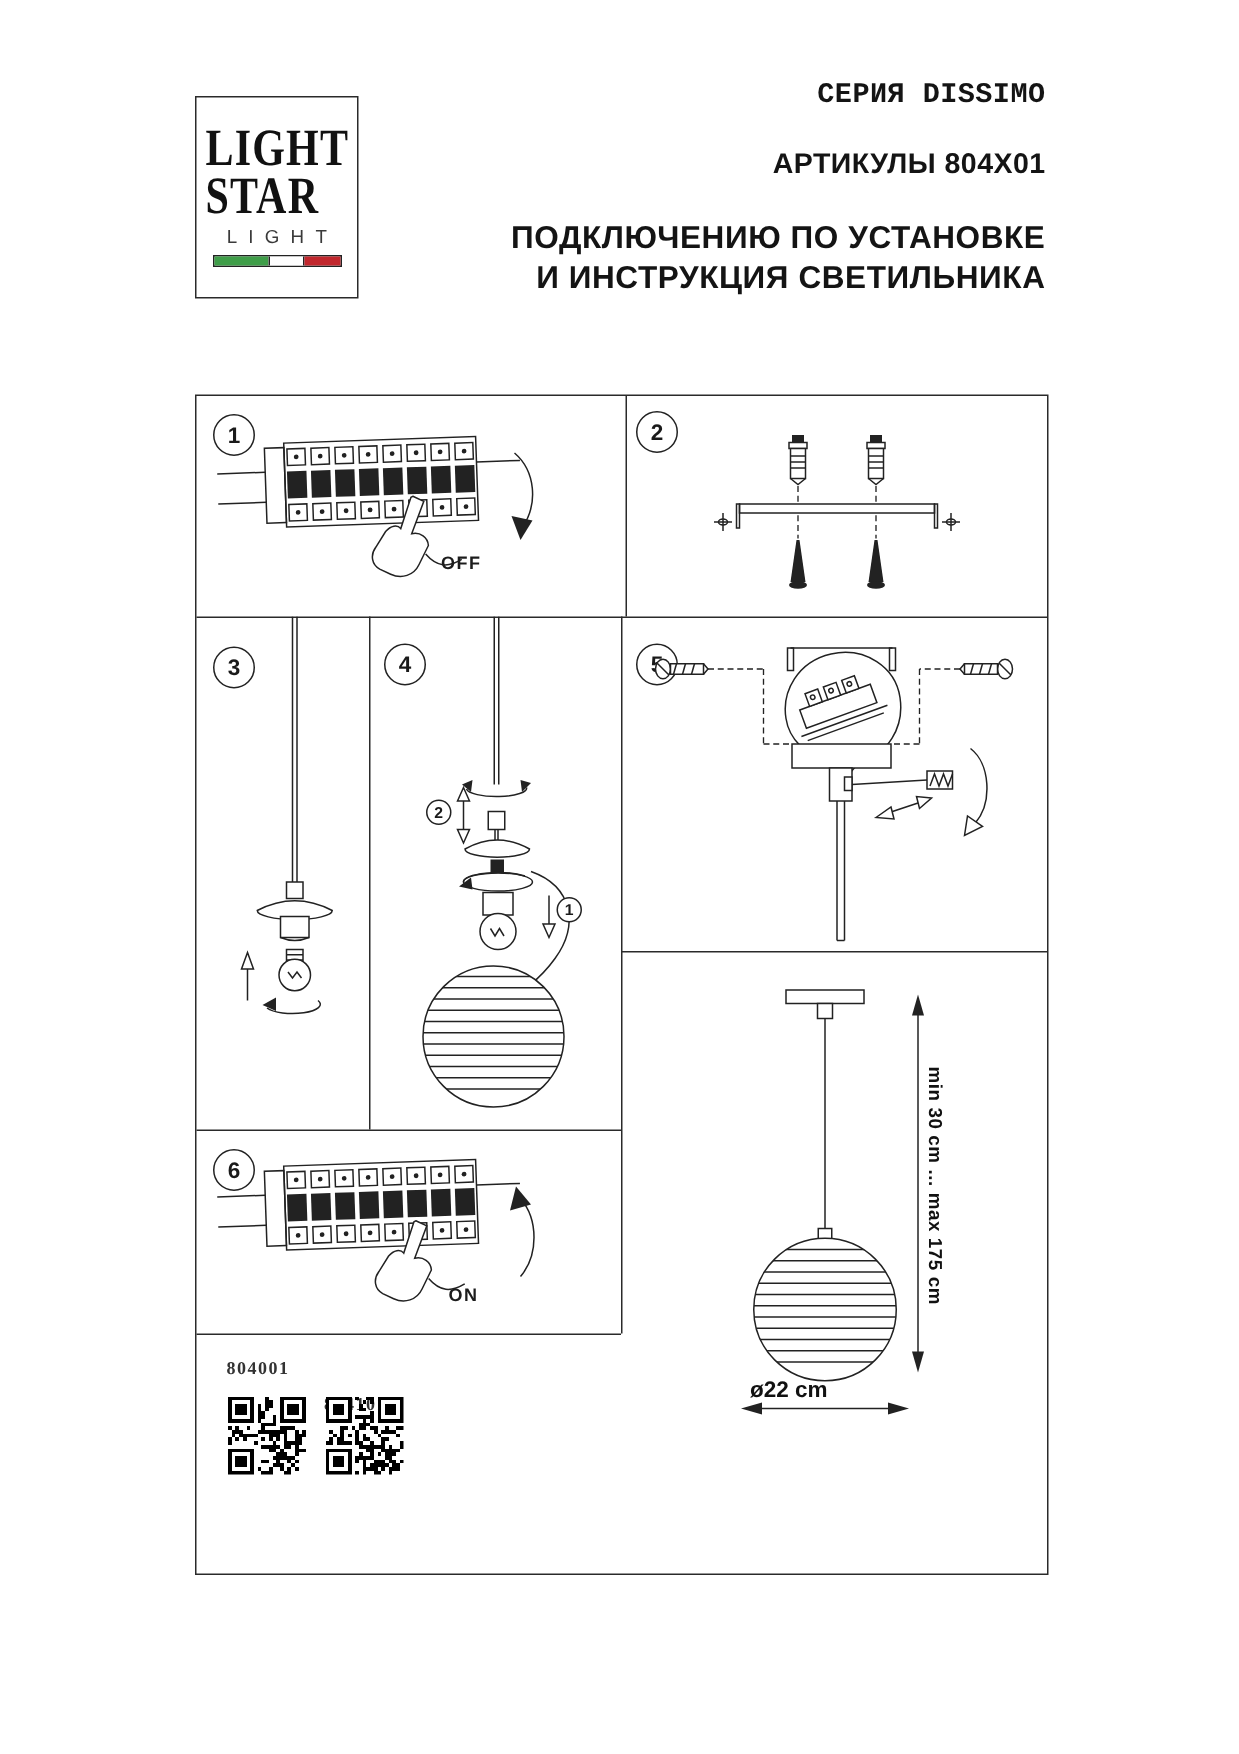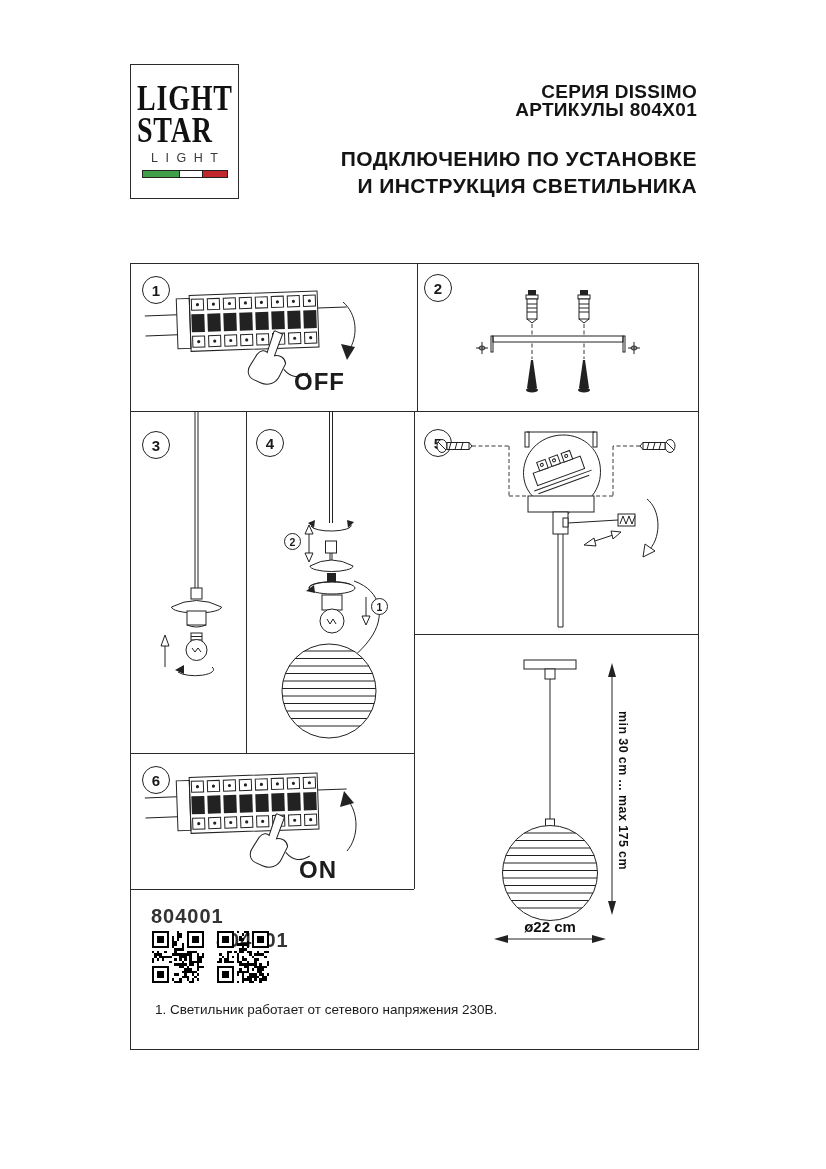--- a/index.html
+++ b/index.html
@@ -20,49 +20,49 @@
   .hdr-lg{font-size:21px;letter-spacing:.4px;}
   
   .sheet{left:130px;top:263px;width:567px;height:785px;border:1px solid #2a2a2a;}
   .gl{position:absolute;background:#2a2a2a;}
   .circ{position:absolute;width:28px;height:28px;border:1.4px solid #222;border-radius:50%;
         display:flex;align-items:center;justify-content:center;font-size:15px;font-weight:bold;
         background:#fff;box-sizing:border-box;}
   .circ-sm{position:absolute;width:17px;height:17px;border:1px solid #222;border-radius:50%;
         display:flex;align-items:center;justify-content:center;font-size:10.5px;font-weight:bold;
         background:#fff;box-sizing:border-box;}
-  .switch-label{position:absolute;font-size:24px;font-weight:bold;letter-spacing:1px;color:#1c1c1c;}
+  .switch-label{position:absolute;font-size:12px;font-weight:bold;letter-spacing:1px;color:#1c1c1c;}
   .art :not(.w):not(.f):not(.d){stroke:#222;fill:none;stroke-width:1;}
   .art .w{stroke:#222;fill:#fff;stroke-width:1;}
   .art .f{fill:#222;stroke:none;}
   .art .d{stroke:#222;fill:none;stroke-width:.9;stroke-dasharray:4 2.5;}
-  .qr-label{position:absolute;font-size:20px;font-weight:bold;letter-spacing:1px;color:#333;}
+  .qr-label{position:absolute;font-size:12px;font-weight:bold;letter-spacing:1px;color:#333;font-family:Liberation Serif, serif;}
   .qr{position:absolute;width:52px;height:52px;}
   .dim-v{position:absolute;writing-mode:vertical-rl;font-size:12.5px;font-weight:bold;
          letter-spacing:.4px;color:#111;white-space:nowrap;}
-  .dim-h{position:absolute;font-size:15px;font-weight:bold;color:#111;text-align:center;}
+  .dim-h{position:absolute;font-size:15px;font-weight:bold;color:#111;}
   .notes{position:absolute;left:24px;top:736px;font-size:13.5px;line-height:20px;color:#1a1a1a;}
 </style>
 </head>
 <body>
 
 <div class="abs logo-box">
   <div class="logo-stack">
     <div class="logo-word">LIGHT</div>
     <div class="logo-word">STAR</div>
   </div>
   <div class="logo-group">LIGHT</div>
   <div class="flag">
     <span style="width:44%;background:#3f9e49;"></span>
     <span style="width:28%;background:#ffffff;border-left:1px solid #222;border-right:1px solid #222;box-sizing:border-box;"></span>
     <span style="flex:1;background:#c1272d;"></span>
   </div>
 </div>
 
-<div class="abs hdr hdr-sm" style="top:81px;">СЕРИЯ DISSIMO</div>
+<div class="abs hdr hdr-sm" style="top:52px;font-family:Liberation Mono, monospace;">СЕРИЯ DISSIMO</div>
 <div class="abs hdr hdr-sm" style="top:99px;">АРТИКУЛЫ 804X01</div>
 <div class="abs hdr hdr-lg" style="top:147px;">ПОДКЛЮЧЕНИЮ ПО УСТАНОВКЕ</div>
 <div class="abs hdr hdr-lg" style="top:174px;">И ИНСТРУКЦИЯ СВЕТИЛЬНИКА</div>
 
 <div class="abs sheet">
 
   <div class="gl" style="left:0;top:147px;width:567px;height:1px;"></div>
   <div class="gl" style="left:286px;top:0;width:1px;height:147px;"></div>
   <div class="gl" style="left:115px;top:147px;width:1px;height:342px;"></div>
   <div class="gl" style="left:283px;top:147px;width:1px;height:478px;"></div>
@@ -631,16 +631,15 @@
       <rect x="2" y="2" width="3" height="3"></rect>
       <rect x="14" y="0" width="7" height="7"></rect>
       <rect x="15" y="1" width="5" height="5" fill="#fff"></rect>
       <rect x="16" y="2" width="3" height="3"></rect>
       <rect x="0" y="14" width="7" height="7"></rect>
       <rect x="1" y="15" width="5" height="5" fill="#fff"></rect>
       <rect x="2" y="16" width="3" height="3"></rect>
     </svg>
 
   <div class="notes">
-    <div>1. Светильник работает от сетевого напряжения 230В.</div>
   </div>
 
 </div>
 
 </body></html>

